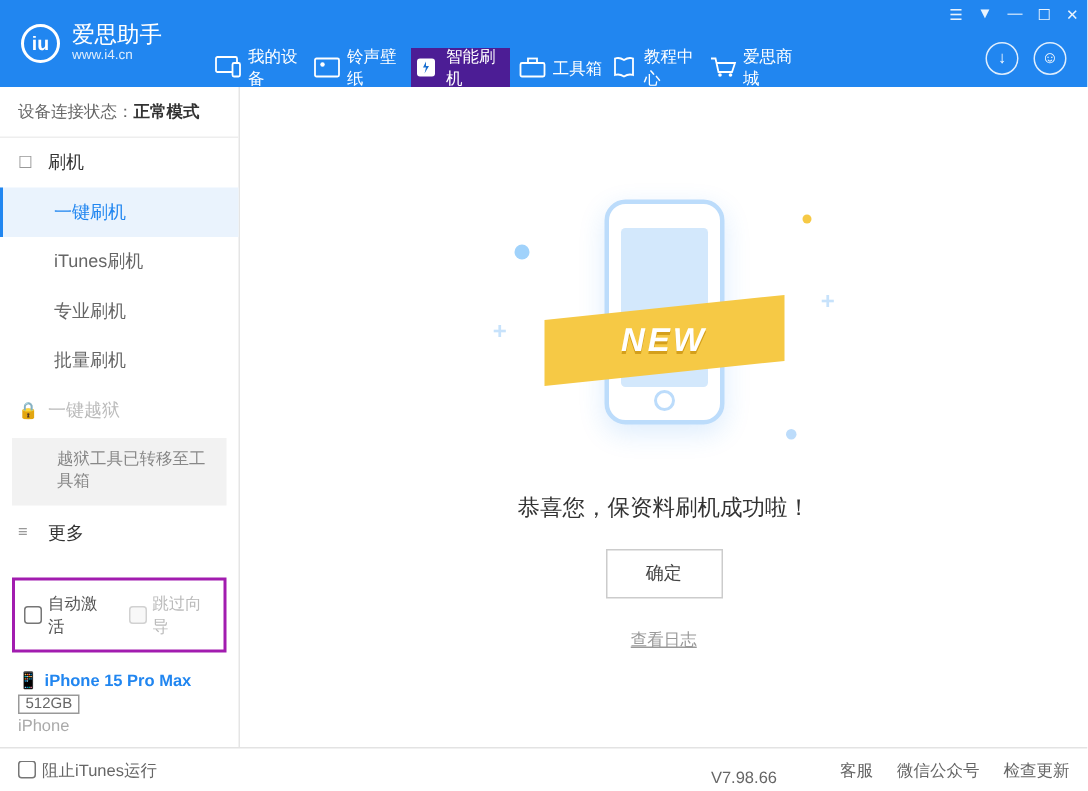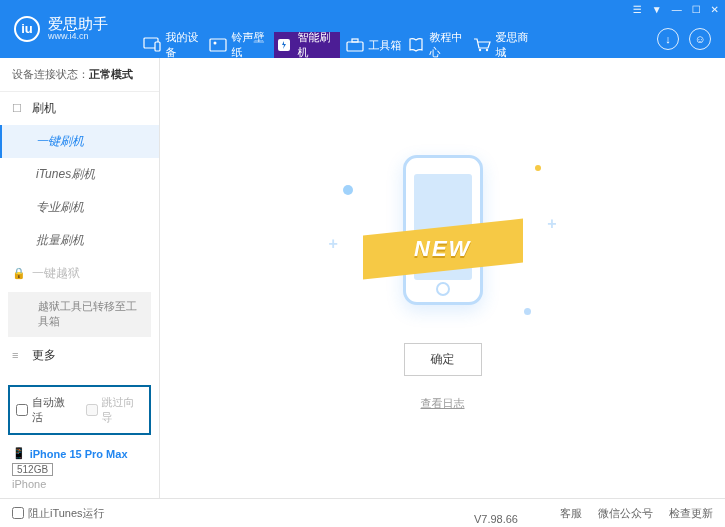--- a/index.html
+++ b/index.html
@@ -18,24 +18,24 @@
 .win-controls span { cursor: pointer; }
 .header-circles { position: absolute; right: 14px; bottom: 8px; display: flex; gap: 10px; }
 .hc { width: 22px; height: 22px; border: 1.5px solid rgba(255,255,255,0.85); border-radius: 50%; display: flex; align-items: center; justify-content: center; font-size: 11px; cursor: pointer; }
 .body { display: flex; height: 440px; }
 .sidebar { width: 160px; border-right: 1px solid #e5e5e5; display: flex; flex-direction: column; font-size: 12px; color: #555; }
 .device-status { padding: 9px 12px; border-bottom: 1px solid #eee; font-size: 11px; color: #666; }
 .device-status b { color: #333; }
 .side-list { flex: 1; overflow: auto; }
 .side-group { display: flex; align-items: center; padding: 8px 12px; gap: 6px; color: #333; cursor: pointer; }
 .side-group .gicon { width: 14px; font-size: 11px; color: #999; }
-.side-sub { padding: 8px 12px 8px 36px; cursor: pointer; color: #666; font-style: italic; }
+.side-sub { padding: 8px 12px 8px 36px; cursor: pointer; color: #666; }
 .side-sub.active { background: #eaf3fd; color: #2186f0; border-left: 2px solid #2186f0; padding-left: 34px; }
 .side-block { padding: 7px 10px 7px 30px; margin: 2px 8px; background: #f2f2f2; font-size: 11px; color: #888; line-height: 1.4; }
-.checkbox-row { border: 2px solid #0369a1; margin: 6px 8px; padding: 8px 6px; display: flex; gap: 12px; align-items: center; font-size: 11px; }
+.checkbox-row { border: 2px solid #a21caf; margin: 6px 8px; padding: 8px 6px; display: flex; gap: 12px; align-items: center; font-size: 11px; }
 .cb { display: flex; align-items: center; gap: 4px; cursor: pointer; }
 .cb input { width: 12px; height: 12px; }
 .cb.disabled { color: #bbb; }
 .device-info { padding: 6px 12px 8px; font-size: 11px; }
 .device-name { color: #2186f0; font-weight: bold; display: flex; align-items: center; gap: 4px; }
 .storage-badge { display: inline-block; border: 1px solid #999; padding: 0 4px; font-size: 10px; color: #666; margin-top: 3px; }
 .device-type { color: #aaa; margin-top: 2px; }
 .main { flex: 1; display: flex; flex-direction: column; align-items: center; justify-content: center; position: relative; }
 .illus { position: relative; width: 140px; height: 180px; }
 .phone { position: absolute; left: 30px; top: 10px; width: 80px; height: 150px; background: #fff; border: 3px solid #bcdcfb; border-radius: 14px; box-shadow: 0 6px 18px rgba(33,134,240,0.15); }
@@ -194,20 +194,21 @@
       <div class="dot d1"></div>
       <div class="dot d2"></div>
       <div class="dot d3"></div>
       <div class="plus p1">+</div>
       <div class="plus p2">+</div>
       <div class="phone"></div>
       <div class="ribbon">
           <span>NEW</span>
         </div>
     </div>
+    <div class="success-msg">恭喜您，保资料刷机成功啦！</div>
     <button class="confirm-btn">确定</button>
     <div class="log-link">查看日志</div>
   </div>
 </div>
 
 <div class="footer">
   <label class="fcb">
     <input type="checkbox" style="">
       <span>阻止iTunes运行</span>
   </label>

